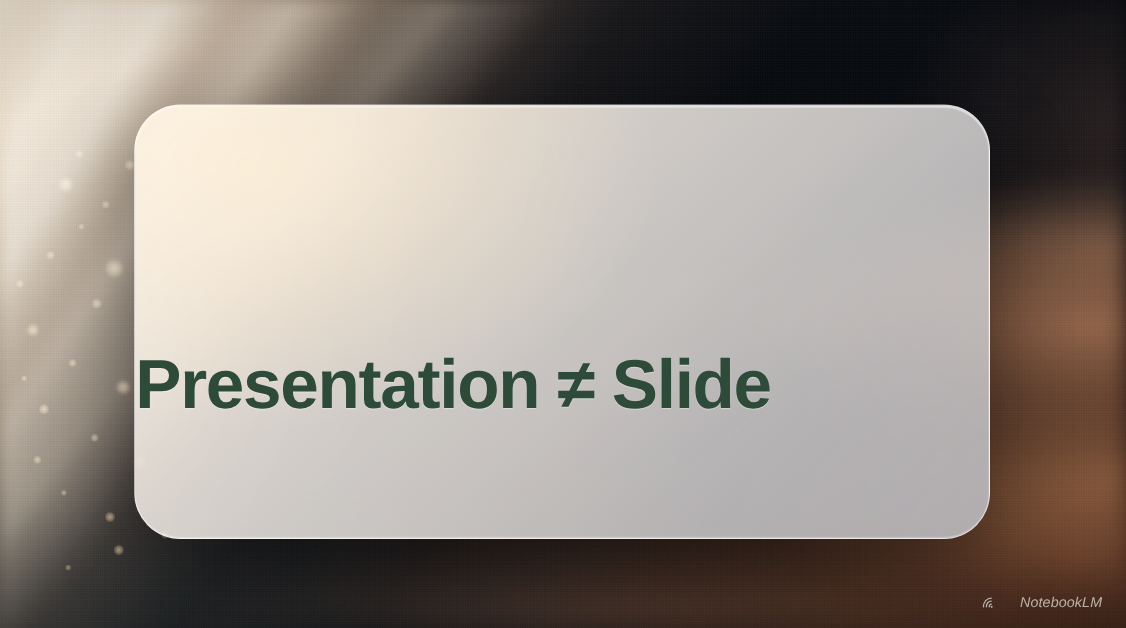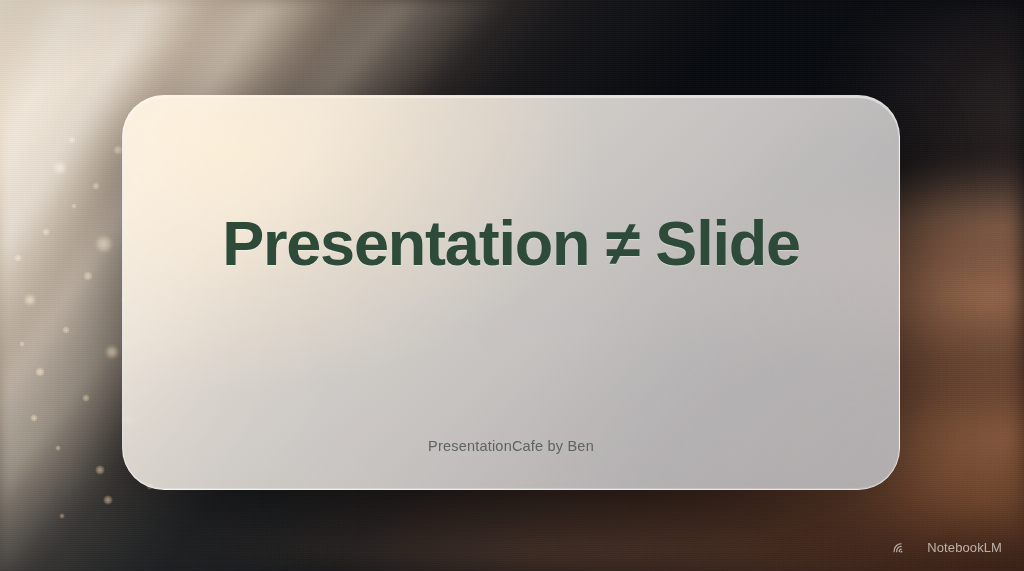--- a/index.html
+++ b/index.html
@@ -121,21 +121,20 @@
       radial-gradient(70% 90% at 14% 14%, rgba(255,240,214,0.72) 0%, rgba(255,236,208,0.28) 38%, rgba(255,255,255,0) 68%),
       radial-gradient(60% 70% at 92% 88%, rgba(170,172,180,0.30) 0%, rgba(255,255,255,0) 70%);
     pointer-events:none;
   }
 
   .card-inner {
     position:relative;
     z-index:2;
     width:100%; height:100%;
     display:flex;
-    flex-direction:column;
     align-items:center;
   }
 
   #headline {
     margin-top:116px;
     font-size:63px;
     font-weight:bold;
     letter-spacing:-1.2px;
     line-height:1;
     color:#2e4a38;
@@ -166,20 +165,21 @@
   }
 
   
   #notebooklm-watermark {
     position:absolute;
     right:22px; bottom:16px;
     display:flex;
     align-items:center;
     gap:20px;
     opacity:.82;
+    font-style:italic;
   }
   #notebooklm-watermark .wm-label {
     font-size:13px;
     letter-spacing:0.1px;
     color:#d7cfc9;
   }
   #notebooklm-watermark svg { display:block; }
 </style>
 </head>
 <body>
@@ -225,21 +225,20 @@
     </div>
   <div class="bg-layer bg-grain"></div>
   <div class="bg-layer bg-vignette"></div>
 
   <div id="glass-card">
     <div class="card-inner">
 
       <div id="headline">Presentation ≠ Slide</div>
 
 
-      <div id="footer-credit">PresentationCafe by Ben</div>
     </div>
   </div>
 
   <div id="notebooklm-watermark">
     <span>
       <svg width="15" height="15" viewBox="0 0 24 24" aria-hidden="true">
         <g fill="none" stroke="#d7cfc9" stroke-width="1.9" stroke-linecap="round">
           <path d="M3.2 18.6c0-7.1 5.1-12.6 11.4-12.6"></path>
           <path d="M7.4 18.6c0-4.6 3.2-8.3 7.2-8.3"></path>
           <path d="M11.6 18.6c0-2.2 1.4-4 3.1-4"></path>

